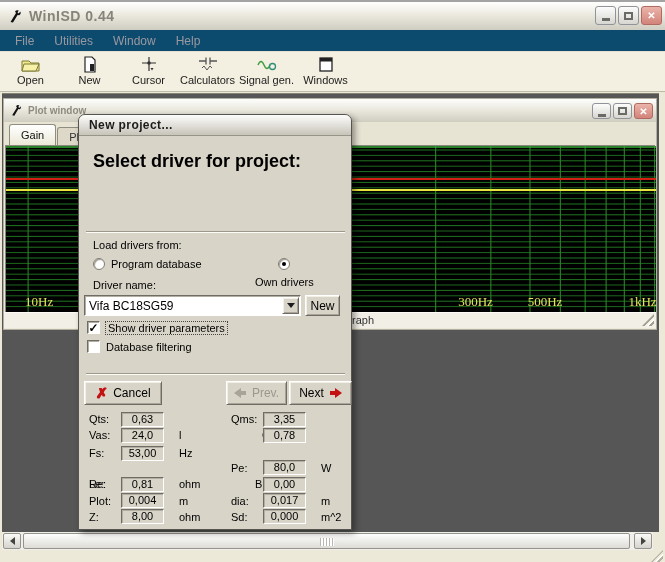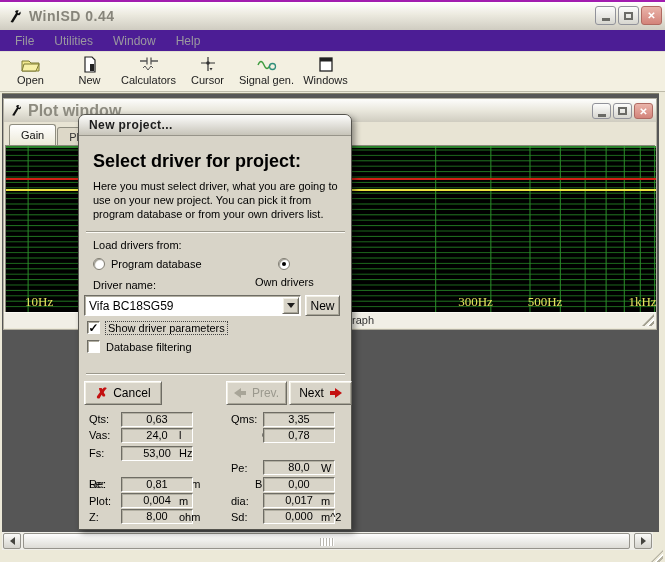--- a/index.html
+++ b/index.html
@@ -1,56 +1,56 @@
 <!DOCTYPE html>
 <html><head>
 <meta charset="utf-8">
 <style>
   * { margin:0; padding:0; box-sizing:border-box; }
   html,body { width:665px; height:562px; overflow:hidden; background:#ece9d8;
               font-family:"Liberation Sans", sans-serif; }
   #app { position:relative; width:665px; height:562px; background:#ece9d8;
-         border-top:2px solid #a21caf; }
+         border-top:2px solid #a3a3a3; }
 
   
   .titlebar { position:absolute; left:0; top:0; width:665px; height:28px;
     background:linear-gradient(#ffffff,#eceadf 45%,#cfccc1); display:flex; align-items:center; }
   .titlebar .app-icon { margin:0 6px 0 8px; width:15px; height:15px; }
   .titlebar .title-text { font-size:14px; font-weight:bold; color:#86847a; letter-spacing:.5px; }
   .winbtns { position:absolute; right:3px; top:4px; display:flex; gap:2px; }
   .wbtn { width:21px; height:19px; border:1px solid #91929a; border-radius:3px;
     background:linear-gradient(#fcfcfb,#d7d6d0); display:flex; align-items:center; justify-content:center;
     font-size:10px; color:#5f5f5c; }
   .wbtn.close { background:linear-gradient(#eab4aa,#d3837a); border-color:#b06a62; color:#fff; font-weight:bold; }
   .wbtn .minglyph { width:8px; height:3px; background:#6a6a66; margin-top:8px; }
   .wbtn .maxglyph { width:9px; height:8px; border:2px solid #6a6a66; }
   .smallbtns .wbtn { width:19px; height:16px; }
 
   .menubar { position:absolute; left:0; top:28px; width:665px; height:22px;
-    background:#4c1d95; border-bottom:1px solid #e3e0d2; display:flex; align-items:center; padding-left:5px; }
+    background:#0c4a6e; border-bottom:1px solid #e3e0d2; display:flex; align-items:center; padding-left:5px; }
   .menu-item { color:#9b99a0; font-size:12px; padding:0 10px; }
 
   .toolbar { position:absolute; left:0; top:50px; width:665px; height:40px;
     background:#f3f0e1; border-bottom:1px solid #bdbaa9; display:flex; padding-left:1px; }
   .tbtn { width:59px; height:38px; display:flex; flex-direction:column; align-items:center;
     justify-content:center; gap:1px; }
   .tbtn .tlabel { font-size:11px; color:#1c1c1c; white-space:nowrap; }
   .tbtn svg { display:block; }
 
   
   .mdi { position:absolute; left:2px; top:91px; width:657px; height:439px;
     background:#565656; border-top:1px solid #84826f; }
 
   
   .plotwin { position:absolute; left:1px; top:4px; width:654px; height:232px;
     background:#ece9d8; border:1px solid #b2afa2; }
   .pw-titlebar { position:relative; height:23px;
     background:linear-gradient(#fdfdfc,#e9e7dc 50%,#cfccc0); display:flex; align-items:center; }
   .pw-titlebar .app-icon { margin:0 5px 0 6px; width:13px; height:13px; }
-  .pw-title-text { font-size:16px; font-weight:bold; color:#8d8b80; }
+  .pw-title-text { font-size:10px; font-weight:bold; color:#8d8b80; }
   .pw-tabs { position:relative; height:23px; background:#e8e4d4; padding-left:5px; display:flex; align-items:flex-end; }
   .tab { height:21px; padding:0 11px; font-size:11px; color:#111; display:flex; align-items:center;
     border:1px solid #8f8d80; border-bottom:none; border-radius:3px 3px 0 0;
     background:linear-gradient(#ffffff,#ece9d8); margin-right:1px; }
   .tab.inactive { height:18px; background:#ddd8c8; color:#333; }
   .pw-plot { position:relative; height:167px; background:#000; border-top:1px solid #8a887c;
     border-left:1px solid #8a887c; margin:0 1px; }
   .pw-status { position:relative; height:16px; background:#f1efe6; border-top:1px solid #fbfaf4;
     font-size:11px; color:#333; }
   .pw-status .status-text { position:absolute; left:348px; top:1px; }
@@ -107,21 +107,21 @@
   .arr { display:inline-flex; align-items:center; }
   .arr .bar { width:5px; height:4px; }
   .ahead-l { width:0; height:0; border-top:5px solid transparent; border-bottom:5px solid transparent; border-right:7px solid; }
   .ahead-r { width:0; height:0; border-top:5px solid transparent; border-bottom:5px solid transparent; border-left:7px solid; }
   .gray-arr .bar { background:#a8a598; } .gray-arr .ahead-l { border-right-color:#a8a598; }
   .red-arr .bar { background:#c41111; } .red-arr .ahead-r { border-left-color:#c41111; }
 
   .params { position:absolute; left:0; top:296px; width:274px; height:118px; }
   .prow { position:absolute; height:16px; display:flex; align-items:center; }
   .plabel { position:absolute; left:0; color:#000; }
-  .pfield { position:absolute; width:72px; height:15px; background:#d8d4c8; text-align:center;
+  .pfield { position:absolute; width:43px; height:15px; background:#d8d4c8; text-align:center;
     font-size:11px; color:#000; line-height:13px; }
   .punit { position:absolute; color:#000; }
 
   
   .hscroll { position:absolute; left:2px; top:530px; width:651px; height:18px; background:#f0efe9; }
   .sbtn { position:absolute; top:1px; width:18px; height:16px; border:1px solid #95938c; border-radius:2px;
     background:linear-gradient(#fafaf8,#d5d4ce); display:flex; align-items:center; justify-content:center; }
   .sbtn.left { left:1px; } .sbtn.right { right:1px; }
   .tri-l { width:0; height:0; border-top:4px solid transparent; border-bottom:4px solid transparent; border-right:5px solid #44443f; }
   .tri-r { width:0; height:0; border-top:4px solid transparent; border-bottom:4px solid transparent; border-left:5px solid #44443f; }
@@ -173,37 +173,37 @@
       <span class="tlabel">Open</span>
     </div>
     <div class="tbtn">
       <svg width="14" height="17" viewBox="0 0 14 17">
         <path d="M2 1 h7 l3 3 v12 H2 Z" fill="#fff" stroke="#222" stroke-width="1.2"></path>
         <path d="M7 8 h4 v7 H7 Z" fill="#222"></path>
       </svg>
       <span class="tlabel">New</span>
     </div>
     <div class="tbtn">
-      <svg width="22" height="17" viewBox="0 0 22 17">
-        <g stroke="#555" stroke-width="1.3" fill="none">
-          <path d="M2 5 h7 M13 5 h7 M9 1.5 v7 M13 1.5 v7"></path>
-          <path d="M5 12 l2 -2 l3 4 l3 -4 l2 2" stroke-width="1"></path>
-        </g>
-      </svg>
-      <span class="tlabel">Calculators</span>
-    </div>
-    <div class="tbtn">
       <svg width="16" height="17" viewBox="0 0 16 17">
         <g stroke="#333" stroke-width="1.2" fill="none">
           <path d="M8 1 v14 M1 7 h14"></path>
         </g>
         <circle cx="8" cy="7" r="1.8" fill="#333"></circle>
         <path d="M9.5 12 l3 0 l-1.5 2.5 Z" fill="#333"></path>
       </svg>
       <span class="tlabel">Cursor</span>
+    </div>
+    <div class="tbtn">
+      <svg width="22" height="17" viewBox="0 0 22 17">
+        <g stroke="#555" stroke-width="1.3" fill="none">
+          <path d="M2 5 h7 M13 5 h7 M9 1.5 v7 M13 1.5 v7"></path>
+          <path d="M5 12 l2 -2 l3 4 l3 -4 l2 2" stroke-width="1"></path>
+        </g>
+      </svg>
+      <span class="tlabel">Calculators</span>
     </div>
     <div class="tbtn">
       <svg width="22" height="17" viewBox="0 0 22 17">
         <path d="M2 9 q3 -7 6 0 q3 7 6 0" stroke="#3f9c3f" stroke-width="1.4" fill="none"></path>
         <circle cx="16.5" cy="10.5" r="3" stroke="#2f8f7a" stroke-width="1.3" fill="none"></circle>
       </svg>
       <span class="tlabel">Signal gen.</span>
     </div>
     <div class="tbtn">
       <svg width="16" height="17" viewBox="0 0 16 17">
@@ -304,21 +304,20 @@
         <span class="grip"></span>
       </div>
     </div>
   </div>
 
   <div class="dialog">
     <div class="dlg-titlebar">
       <span class="dlg-title-text">New project...</span>
     </div>
     <div class="dlg-heading">Select driver for project:</div>
-    <div class="dlg-desc">Here you must select driver, what you are going to use on your new project. You can pick it from program database or from your own drivers list.</div>
     <div class="etched sep1"></div>
 
     <span class="lbl" style="left:14px; top:124px;">Load drivers from:</span>
 
     <div class="radio" style="left:14px; top:143px;">
       <span class="rcirc"></span>
       <span>Program database</span>
     </div>
     <div class="radio sel" style="left:176px; top:143px;flex-direction:column;">
       <span class="rcirc"></span>

